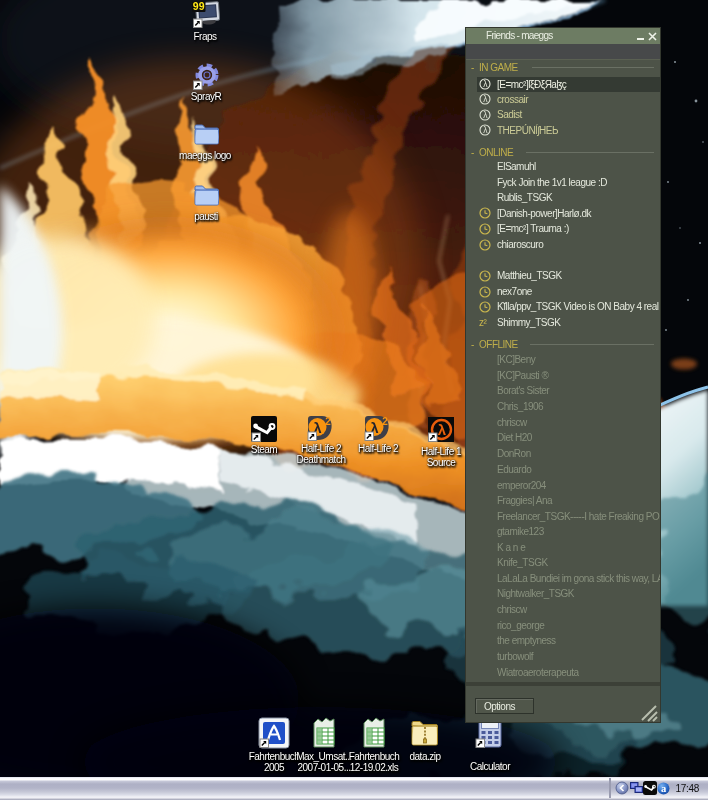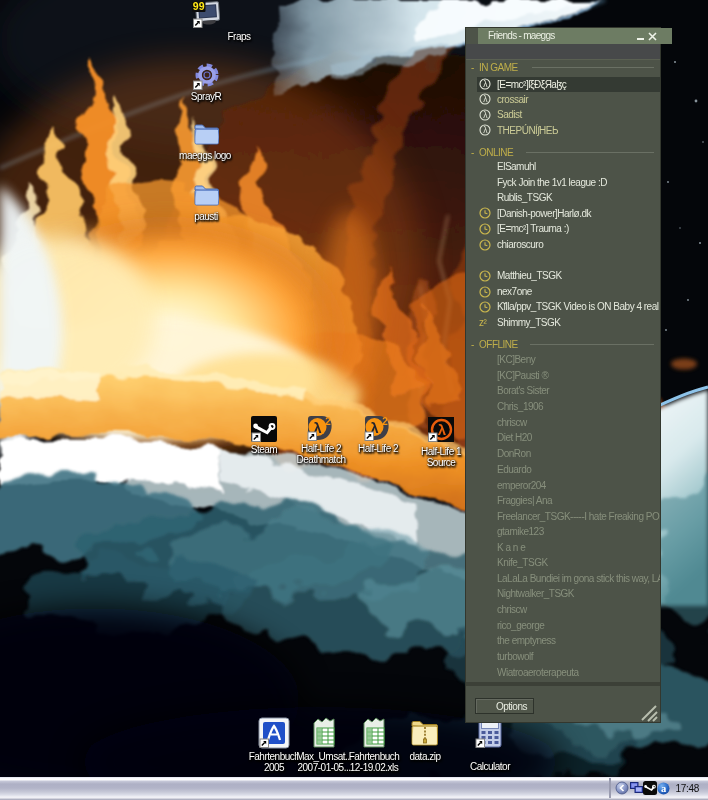--- a/index.html
+++ b/index.html
@@ -1,33 +1,33 @@
 <!DOCTYPE html>
 <html><head>
 <meta charset="utf-8">
 <style>
 html,body{margin:0;padding:0;}
 #desk{position:relative;width:708px;height:800px;overflow:hidden;background:#04070a;font-family:"Liberation Sans",sans-serif;}
 #wp{position:absolute;left:0;top:0;}
 .ic{position:absolute;text-align:center;}
 .lbl{position:absolute;color:#fff;font-size:10px;letter-spacing:-0.5px;line-height:11px;white-space:nowrap;text-shadow:1px 1px 2px #000,0 0 2px #000,1px 2px 2px #000;transform:translateX(-50%);}
 #win{position:absolute;left:465px;top:27px;width:196px;height:696px;background:#4d5348;border:1px solid #33372e;box-sizing:border-box;font-size:10px;letter-spacing:-0.5px;}
-#tbar{position:absolute;left:12px;top:0;width:194px;height:16px;background:#6d7c63;color:#e9eee2;line-height:16px;padding-left:10px;box-sizing:border-box;font-size:10px;letter-spacing:-0.7px;}
+#tbar{position:absolute;left:0;top:0;width:194px;height:16px;background:#6d7c63;color:#e9eee2;line-height:16px;padding-left:20px;box-sizing:border-box;font-size:10px;letter-spacing:-0.7px;}
 #tstrip{position:absolute;left:0;top:16px;width:194px;height:16px;background:#47494a;border-bottom:1px solid #5a6052;box-sizing:border-box;}
 .hdr{position:absolute;left:13px;color:#bfae4a;height:15px;line-height:15px;white-space:nowrap;}
 .hdr .mins{position:absolute;left:-8px;top:0;}
 .hrule{position:absolute;height:1px;background:rgba(210,220,200,0.22);}
 .row{position:absolute;left:0;width:194px;height:15.45px;line-height:15.45px;white-space:nowrap;overflow:hidden;}
 .row .nm{position:absolute;left:31px;top:0;}
 .ing{color:#cbcb96;}
 .onl{color:#e4e8dc;}
 .off{color:#878f7c;}
 .sel{background:linear-gradient(to right,rgba(0,0,0,0) 11px,#343a33 11px);color:#eef0e3;}
 .ricon{position:absolute;left:13px;top:1.5px;}
-#optbtn{position:absolute;left:9px;top:670px;width:59px;height:16px;background:#50564a;border:1px solid #2d322b;box-shadow:inset 1px 1px 0 rgba(255,255,255,0.12);color:#e8ece0;line-height:16px;padding-left:20px;box-sizing:border-box;}
+#optbtn{position:absolute;left:9px;top:670px;width:59px;height:16px;background:#50564a;border:1px solid #2d322b;box-shadow:inset 1px 1px 0 rgba(255,255,255,0.12);color:#e8ece0;line-height:16px;padding-left:8px;box-sizing:border-box;}
 #divid{position:absolute;left:0;top:654px;width:194px;height:4px;background:#3c4037;}
 #taskbar{position:absolute;left:0;top:777px;width:708px;height:23px;background:linear-gradient(#dfe1ec 0px,#fbfbfe 1.5px,#fefeff 2.5px,#c3c5d6 4.5px,#aeb0c5 7px,#b2b4c8 11px,#c6c8d7 15px,#dcdee9 18px,#f2f2f7 20px,#eeeef4 21px,#b9bac9 22px,#a2a4b6 23px);}
 #clock{position:absolute;right:9px;top:6px;font-size:10px;letter-spacing:-0.3px;color:#111;}
 </style>
 </head>
 <body>
 <div id="desk">
 <svg id="wp" width="708" height="778" viewBox="0 0 708 778">
 <defs>
 <filter id="b2" x="-50%" y="-50%" width="200%" height="200%">
@@ -195,21 +195,21 @@
 </g>
 <path d="M12,20 L24,19 C26,20.5 24,23 19,23.5 C14,24 10,22.5 12,20 Z" fill="#3c3c40"></path>
 <rect x="1" y="0.5" width="13.5" height="10.5" rx="1" fill="#0c0c0c"></rect>
 <text x="7.7" y="9.2" font-size="10.5" font-weight="bold" fill="#ffe816" text-anchor="middle" font-family="Liberation Sans" letter-spacing="0">99</text>
 <g transform="translate(2,17.5)">
           <rect x="0.5" y="0.5" width="8.5" height="8.5" fill="#fff" stroke="#888"></rect>
           <path d="M2.3,7 L5.2,4.1" stroke="#000" stroke-width="1.4" fill="none"></path>
           <path d="M3.6,2.6 L6.7,2.6 L6.7,5.7 Z" fill="#000"></path>
         </g>
 </svg>
-<div class="lbl" style="left:14px;top:30px;margin-left:34px;">Fraps</div>
+<div class="lbl" style="left:14px;top:30px;">Fraps</div>
 </div>
 <div class="ic" style="left:193px;top:63px;width:27px;height:27px;">
 <svg width="27" height="27" viewBox="0 0 27 27">
 <circle cx="14" cy="12" r="8.5" fill="none" stroke="#8289de" stroke-width="6" stroke-dasharray="4.8 3.1"></circle>
 <circle cx="14" cy="12" r="7" fill="none" stroke="#9aa0e8" stroke-width="3.6"></circle>
 <circle cx="14" cy="12" r="3" fill="none" stroke="#6a71cc" stroke-width="1.2"></circle>
 <g transform="translate(0,17.5)">
           <rect x="0.5" y="0.5" width="8.5" height="8.5" fill="#fff" stroke="#888"></rect>
           <path d="M2.3,7 L5.2,4.1" stroke="#000" stroke-width="1.4" fill="none"></path>
           <path d="M3.6,2.6 L6.7,2.6 L6.7,5.7 Z" fill="#000"></path>

